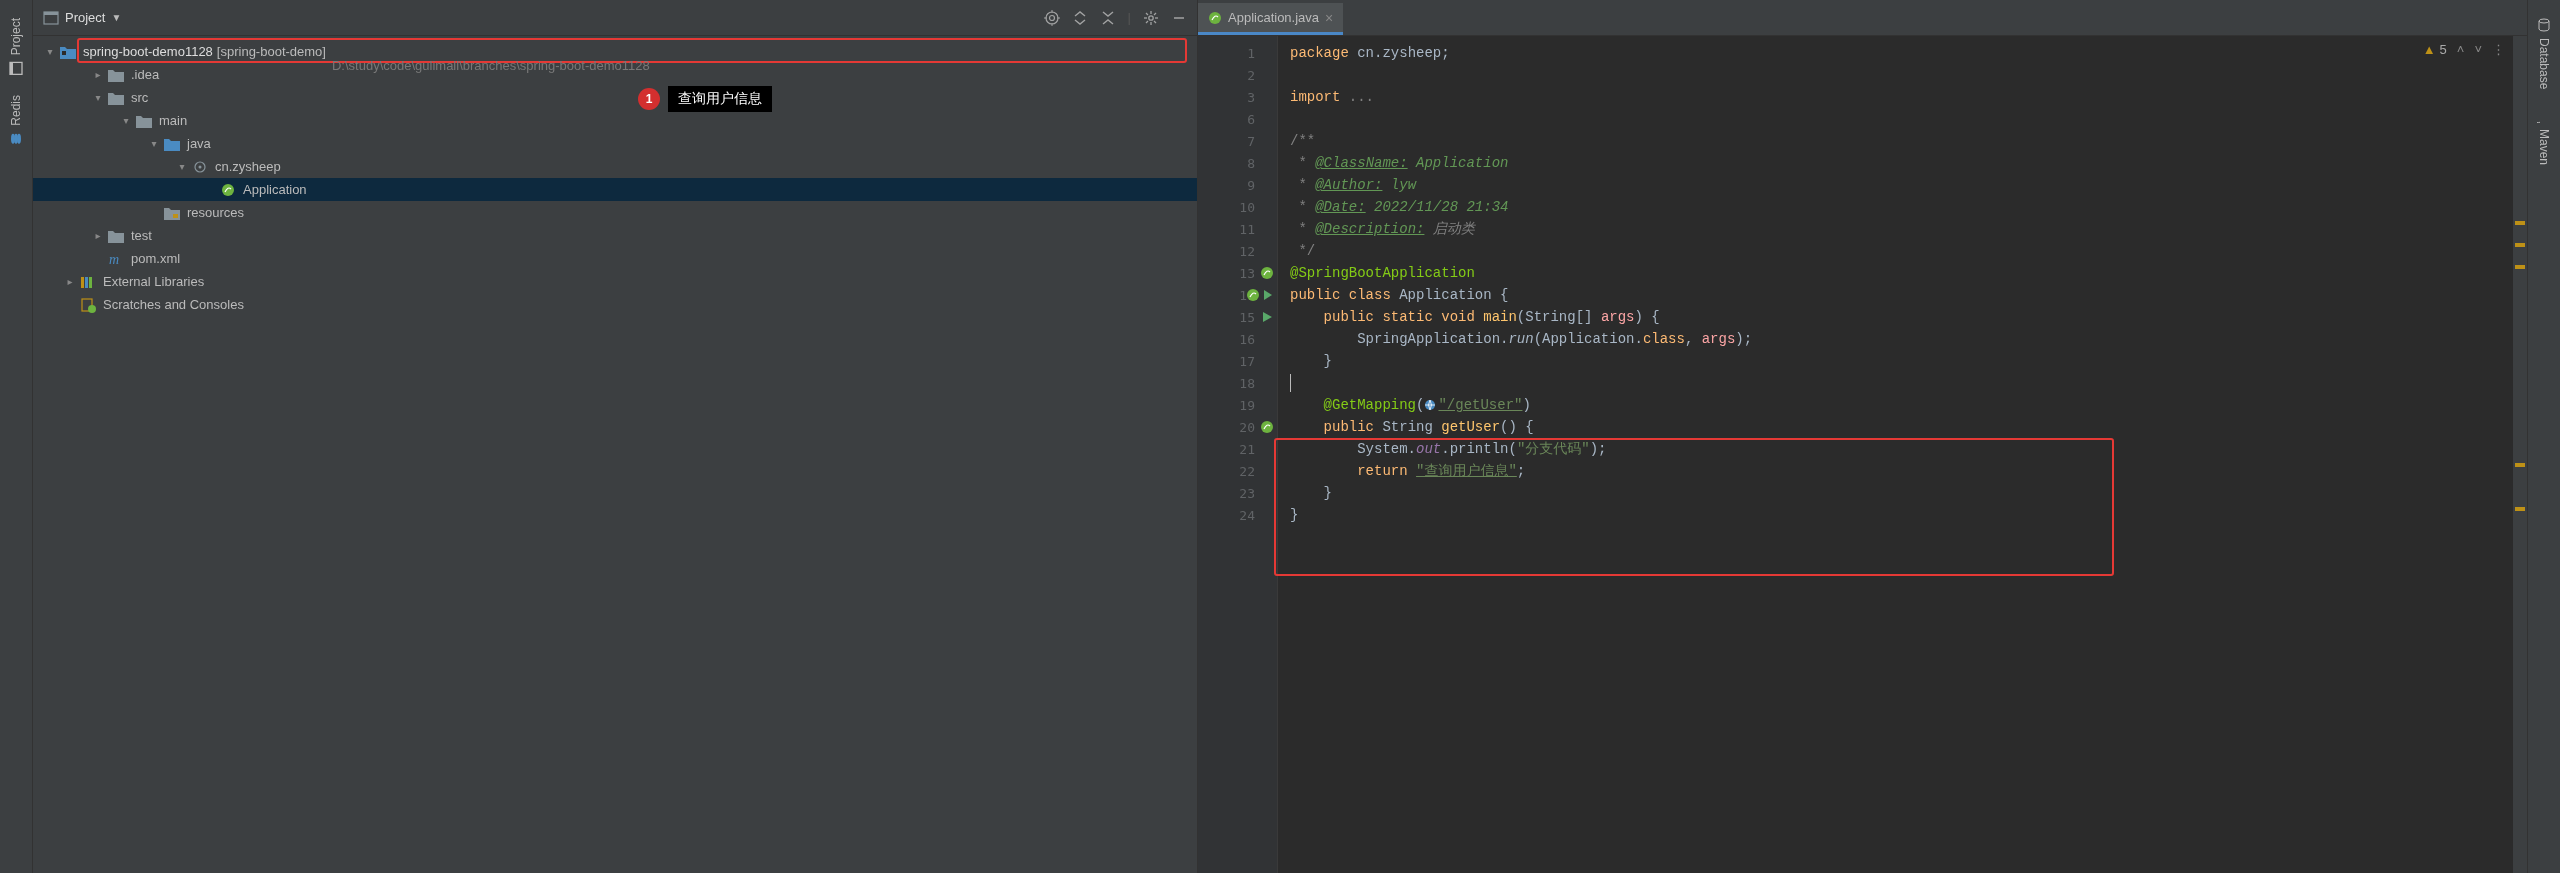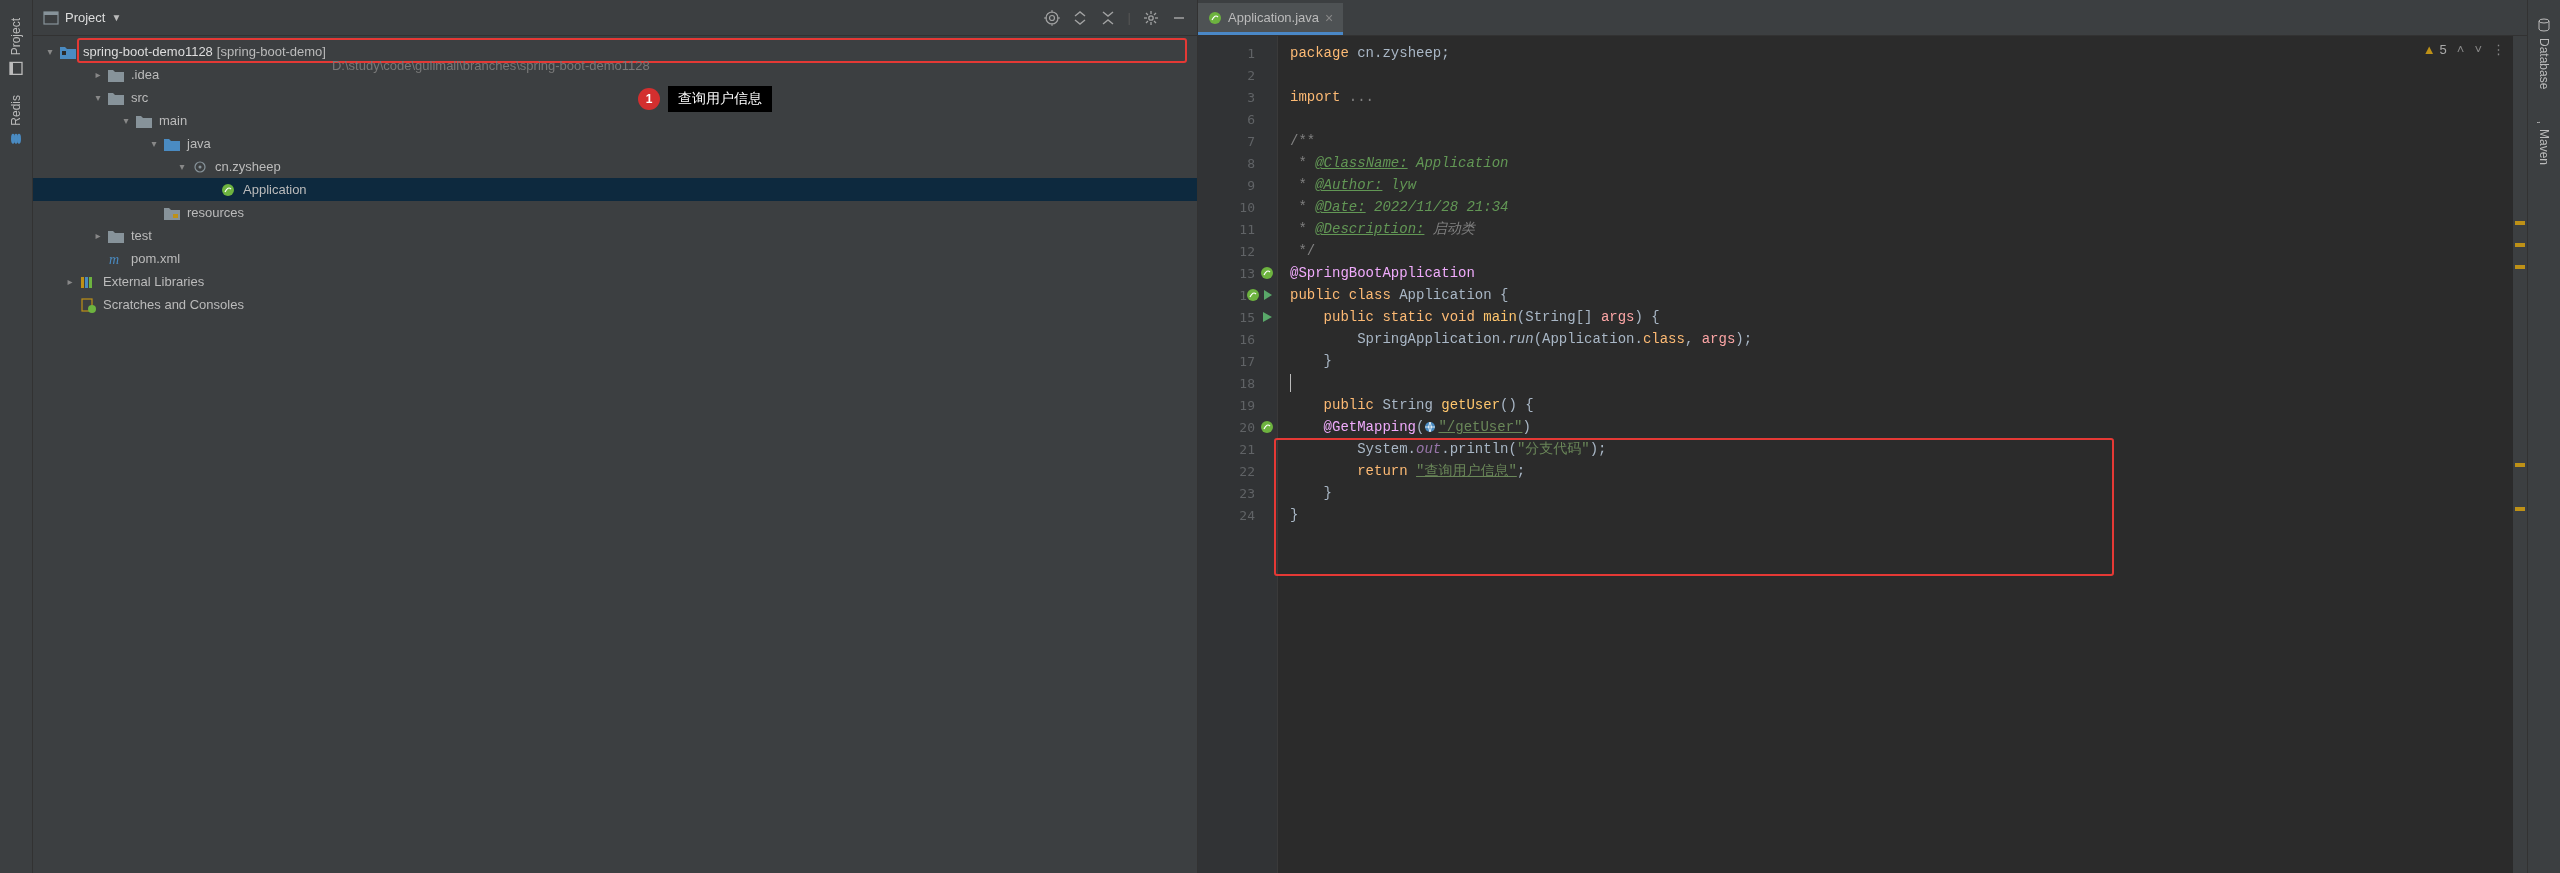--- a/index.html
+++ b/index.html
@@ -202,21 +202,21 @@
   background: #bbbbbb;
   vertical-align: middle;
 }
 .kw { color: #fdba74; }
 .str { color: #6a8759; }
 .str-u { color: #6a8759; text-decoration: underline; }
 .comment { color: #808080; }
 .doc-tag { color: #629755; font-style: italic; text-decoration: underline; }
 .doc-val { color: #808080; font-style: italic; }
 .doc-val-i { color: #629755; font-style: italic; }
-.anno { color: #f0abfc; text-align: center; }
+.anno { color: #84cc16; text-align: center; }
 .ident { color: #a9b7c6; }
 .type { color: #a9b7c6; }
 .method-decl { color: #ffc66d; }
 .method-call-i { color: #a9b7c6; font-style: italic; }
 .field-i { color: #9876aa; font-style: italic; }
 .param { color: #fca5a5; }
 .red-box-code {
   border: 2px solid #e53935;
   border-radius: 3px;
   position: absolute;
@@ -521,25 +521,25 @@
         <div class="code-line"><span class="comment"> * </span><span class="doc-tag">@Author:</span><span class="doc-val-i"> lyw</span></div>
         <div class="code-line"><span class="comment"> * </span><span class="doc-tag">@Date:</span><span class="doc-val-i"> 2022/11/28 21:34</span></div>
         <div class="code-line"><span class="comment"> * </span><span class="doc-tag">@Description:</span><span class="doc-val"> 启动类</span></div>
         <div class="code-line"><span class="comment"> */</span></div>
         <div class="code-line"><span class="anno">@SpringBootApplication</span></div>
         <div class="code-line"><span class="kw">public class </span><span class="type">Application </span><span class="ident">{</span></div>
         <div class="code-line"><span class="ident">    </span><span class="kw">public static void </span><span class="method-decl">main</span><span class="ident">(String[] </span><span class="param">args</span><span class="ident">) {</span></div>
         <div class="code-line"><span class="ident">        SpringApplication.</span><span class="method-call-i">run</span><span class="ident">(Application.</span><span class="kw">class</span><span class="ident">, </span><span class="param">args</span><span class="ident">);</span></div>
         <div class="code-line"><span class="ident">    }</span></div>
         <div class="code-line"><span class="caret"></span></div>
-        <div class="code-line"><span class="ident">    </span><span class="kw">public </span><span class="type">String </span><span class="method-decl">getUser</span><span class="ident">() {</span></div>
         <div class="code-line"><span class="ident">    </span><span class="anno">@GetMapping</span><span class="ident">(</span><span style="display:inline-flex;vertical-align:middle;margin-right:2px"><svg width="12" height="12">
               <circle cx="6" cy="6" r="5" fill="#4a8bc2"></circle>
               <path d="M1 6 L11 6 M6 1 Q9 6 6 11 Q3 6 6 1" fill="none" stroke="#fff" stroke-width="0.8"></path>
             </svg></span><span class="str-u">"/getUser"</span><span class="ident">)</span></div>
+        <div class="code-line"><span class="ident">    </span><span class="kw">public </span><span class="type">String </span><span class="method-decl">getUser</span><span class="ident">() {</span></div>
         <div class="code-line"><span class="ident">        System.</span><span class="field-i">out</span><span class="ident">.println(</span><span class="str">"分支代码"</span><span class="ident">);</span></div>
         <div class="code-line"><span class="ident">        </span><span class="kw">return </span><span class="str-u">"查询用户信息"</span><span class="ident">;</span></div>
         <div class="code-line"><span class="ident">    }</span></div>
         <div class="code-line"><span class="ident">}</span></div>
       </div>
     <div class="top-indicators">
       <span class="warn">
           <span class="warn-tri">▲</span>
           <span>5</span>
         </span>

